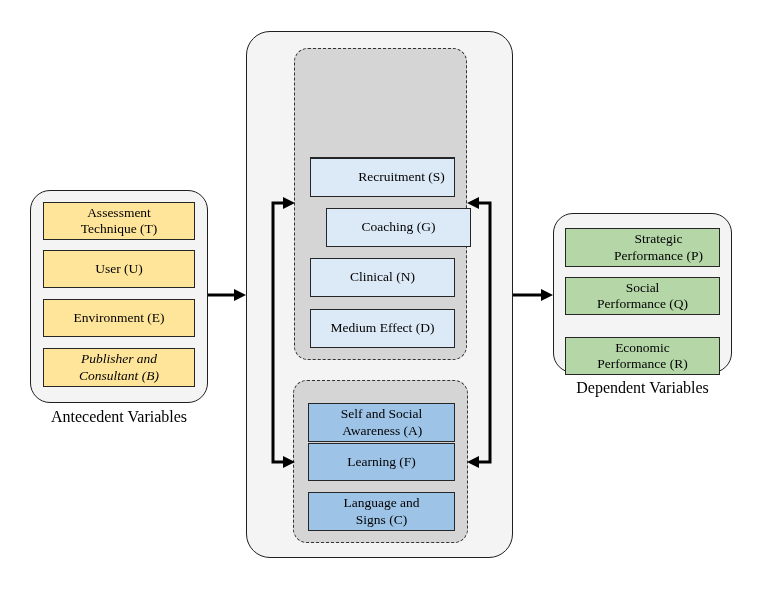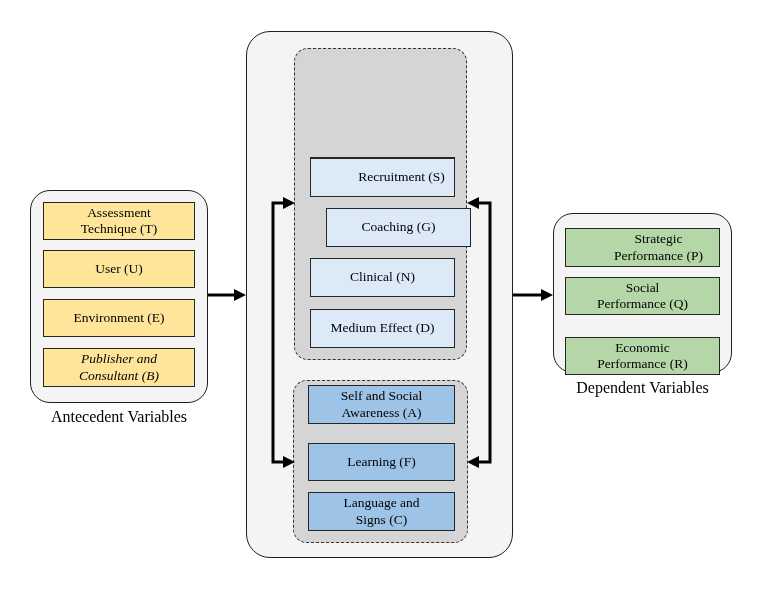--- a/index.html
+++ b/index.html
@@ -77,21 +77,21 @@
   <div class="group" style="left:246px; top:31px; width:267px; height:527px; border-radius:24px;"></div>
 
   <div class="subgroup" style="left:294px; top:48px; width:173px; height:312px;"></div>
   <div class="box lblue" style="left:310px; top:109px; width:145px; height:38px;margin-top:48px;">Leadership (L)</div>
   <div class="box lblue" style="left:310px; top:158px; width:145px; height:39px;padding-left:42px;">Recruitment (S)</div>
   <div class="box lblue" style="left:310px; top:208px; width:145px; height:39px;margin-left:16px;">Coaching (G)</div>
   <div class="box lblue" style="left:310px; top:258px; width:145px; height:39px;">Clinical (N)</div>
   <div class="box lblue" style="left:310px; top:309px; width:145px; height:39px;">Medium Effect (D)</div>
 
   <div class="subgroup" style="left:293px; top:380px; width:175px; height:163px;"></div>
-  <div class="box dblue" style="left:308px; top:385px; width:147px; height:39px;">Self and Social
+  <div class="box dblue" style="left:308px; top:403px; width:147px; height:39px;text-align:right;">Self and Social
 Awareness (A)</div>
   <div class="box dblue" style="left:308px; top:443px; width:147px; height:38px;">Learning (F)</div>
   <div class="box dblue" style="left:308px; top:492px; width:147px; height:39px;">Language and
 Signs (C)</div>
 
   <div class="group" style="left:553px; top:213px; width:179px; height:160px;"></div>
   <div class="box green" style="left:565px; top:228px; width:155px; height:39px;padding-left:36px;">Strategic
 Performance (P)</div>
   <div class="box green" style="left:565px; top:277px; width:155px; height:38px;">Social
 Performance (Q)</div>

